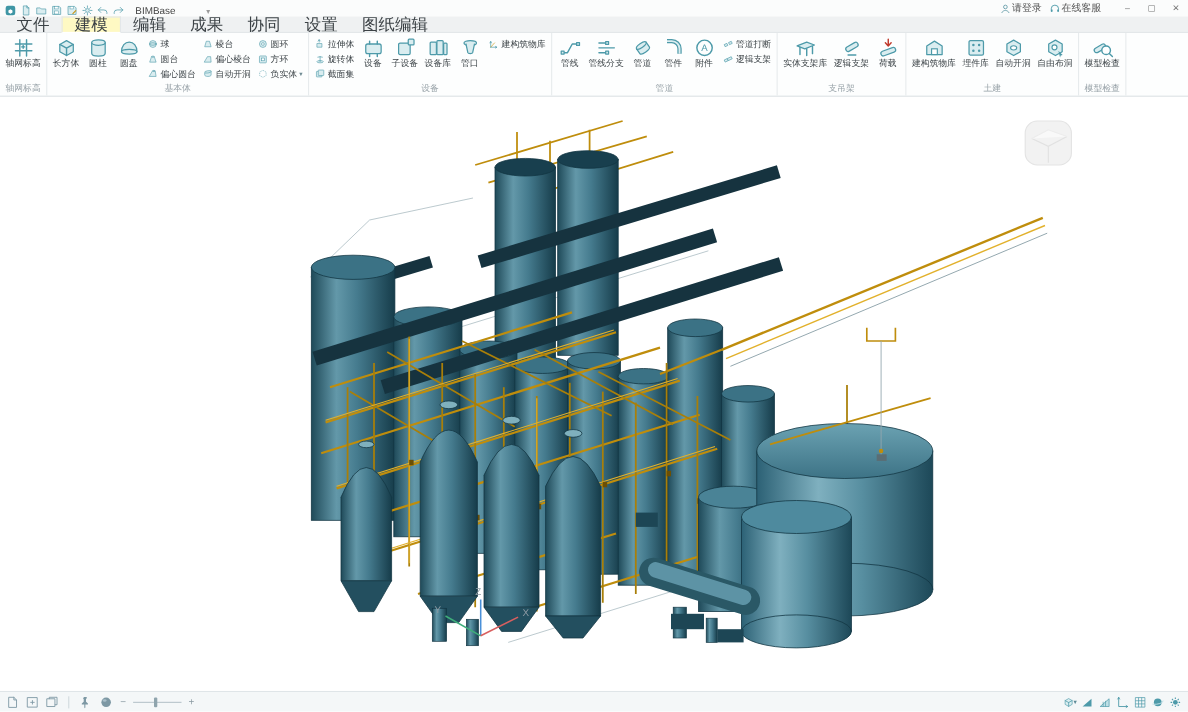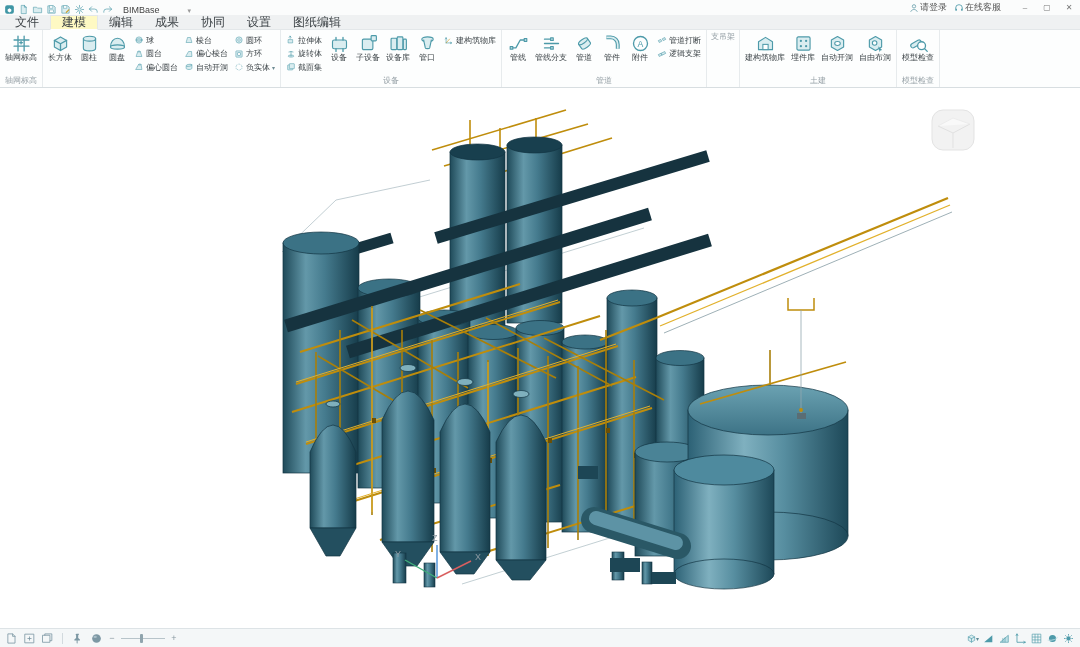--- a/index.html
+++ b/index.html
@@ -17,21 +17,21 @@
   .tb-right { margin-left:auto; display:flex; align-items:center; gap:7px; color:#555; }
   .tb-item { display:flex; align-items:center; gap:1px; }
   .tb-item svg { width:10px; height:10px; }
   .win-btns { display:flex; margin-left:6px; }
   .win-btn { width:22px; height:15px; display:flex; align-items:center; justify-content:center;
     font-size:8px; color:#777; }
 
   
   .tabbar { height:15px; background:#eff1f2; display:flex; padding-left:4px;
     border-bottom:1px solid #e3e7e9; }
-  .tab { padding:0 11px; display:flex; align-items:center; font-size:12px; color:#3c4246; }
+  .tab { padding:0 11px; display:flex; align-items:center; font-size:15px; color:#3c4246; }
   .tab.active { background:#fef9c3; border:1px solid #e3e7e9; border-bottom:1px solid #fff;
     margin-bottom:-1px; }
 
   
   .ribbon { height:58px; background:#fdfefe; display:flex; align-items:stretch;
     border-bottom:1px solid #d8dee1; overflow:hidden; }
   .rgroup { display:flex; flex-direction:column; border-right:1px solid #e7ebed;
     flex:0 0 auto; }
   .rbody { flex:1; display:flex; align-items:stretch; padding:2px 3px 0; gap:2px; }
   .bigbtn { display:flex; flex-direction:column; align-items:center; padding:1px 2px 0;
@@ -254,20 +254,21 @@
           </div>
           <div class="smallbtn">
             <svg width="10" height="10" viewBox="0 0 24 24">
               <path d="M5 8.5l7-4 7 4V16l-7 4-7-4z" stroke="#4d9aa9" stroke-width="1.2" fill="#fff" stroke-dasharray="2.5 1.8" stroke-linejoin="round"></path>
             </svg>
             <span>负实体</span>
             <span class="scaret">▾</span>
           </div>
         </div>
       </div>
+      <div class="rlabel">基本体</div>
     </div>
     <div class="rgroup">
       <div class="rbody">
         <div class="rcol">
           <div class="smallbtn">
             <svg width="10" height="10" viewBox="0 0 24 24">
               <rect x="5" y="11" width="11" height="8" stroke="#4d9aa9" stroke-width="1.3" fill="#daedf0" stroke-linejoin="round"></rect>
               <path d="M10 8V3m0 0L7.5 5.5M10 3l2.5 2.5" stroke="#4d9aa9" stroke-width="1.5" fill="none" stroke-linecap="round" stroke-linejoin="round"></path>
             </svg>
             <span>拉伸体</span>
@@ -387,20 +388,47 @@
                 <rect x="11" y="9.5" width="9.5" height="5" stroke="#4d9aa9" stroke-width="1.3" fill="#daedf0" stroke-linejoin="round"></rect>
               </g>
             </svg>
             <span>逻辑支架</span>
           </div>
         </div>
       </div>
       <div class="rlabel">管道</div>
     </div>
     <div class="rgroup">
+      <div class="rbody">
+        <div class="bigbtn">
+          <svg width="21" height="21" viewBox="0 0 24 24">
+            <path d="M3 10l10-4 8 3-10 4z" stroke="#4d9aa9" stroke-width="1.3" fill="#daedf0" stroke-linejoin="round"></path>
+            <path d="M6 11.5V19M13 13v7M19 10.5V18" stroke="#4d9aa9" stroke-width="1.5" fill="none" stroke-linecap="round" stroke-linejoin="round"></path>
+          </svg>
+          <span class="blabel">实体支架库</span>
+        </div>
+        <div class="bigbtn">
+          <svg width="21" height="21" viewBox="0 0 24 24">
+            <g transform="rotate(-30 12 11)">
+              <rect x="5" y="8.5" width="14" height="5" rx="2.5" stroke="#4d9aa9" stroke-width="1.3" fill="#daedf0" stroke-linejoin="round"></rect>
+            </g>
+            <path d="M8 19.5h8" stroke="#4d9aa9" stroke-width="1.5" fill="none" stroke-linecap="round" stroke-linejoin="round"></path>
+          </svg>
+          <span class="blabel">逻辑支架</span>
+        </div>
+        <div class="bigbtn">
+          <svg width="21" height="21" viewBox="0 0 24 24">
+            <path d="M12 3v7m0 0L9 6.8M12 10l3-3.2" stroke="#c0392b" stroke-width="1.5" fill="none" stroke-linecap="round"></path>
+            <g transform="rotate(-20 12 16)">
+              <rect x="4" y="13.5" width="16" height="5" rx="2.5" stroke="#4d9aa9" stroke-width="1.3" fill="#daedf0" stroke-linejoin="round"></rect>
+            </g>
+          </svg>
+          <span class="blabel">荷载</span>
+        </div>
+      </div>
       <div class="rlabel">支吊架</div>
     </div>
     <div class="rgroup">
       <div class="rbody">
         <div class="bigbtn">
           <svg width="21" height="21" viewBox="0 0 24 24">
             <path d="M4 10l8-5 8 5v9H4z" stroke="#4d9aa9" stroke-width="1.3" fill="#daedf0" stroke-linejoin="round"></path>
             <rect x="9" y="13" width="6" height="6" fill="#fff" stroke="#4d9aa9" stroke-width="1.2"></rect>
           </svg>
           <span class="blabel">建构筑物库</span>

